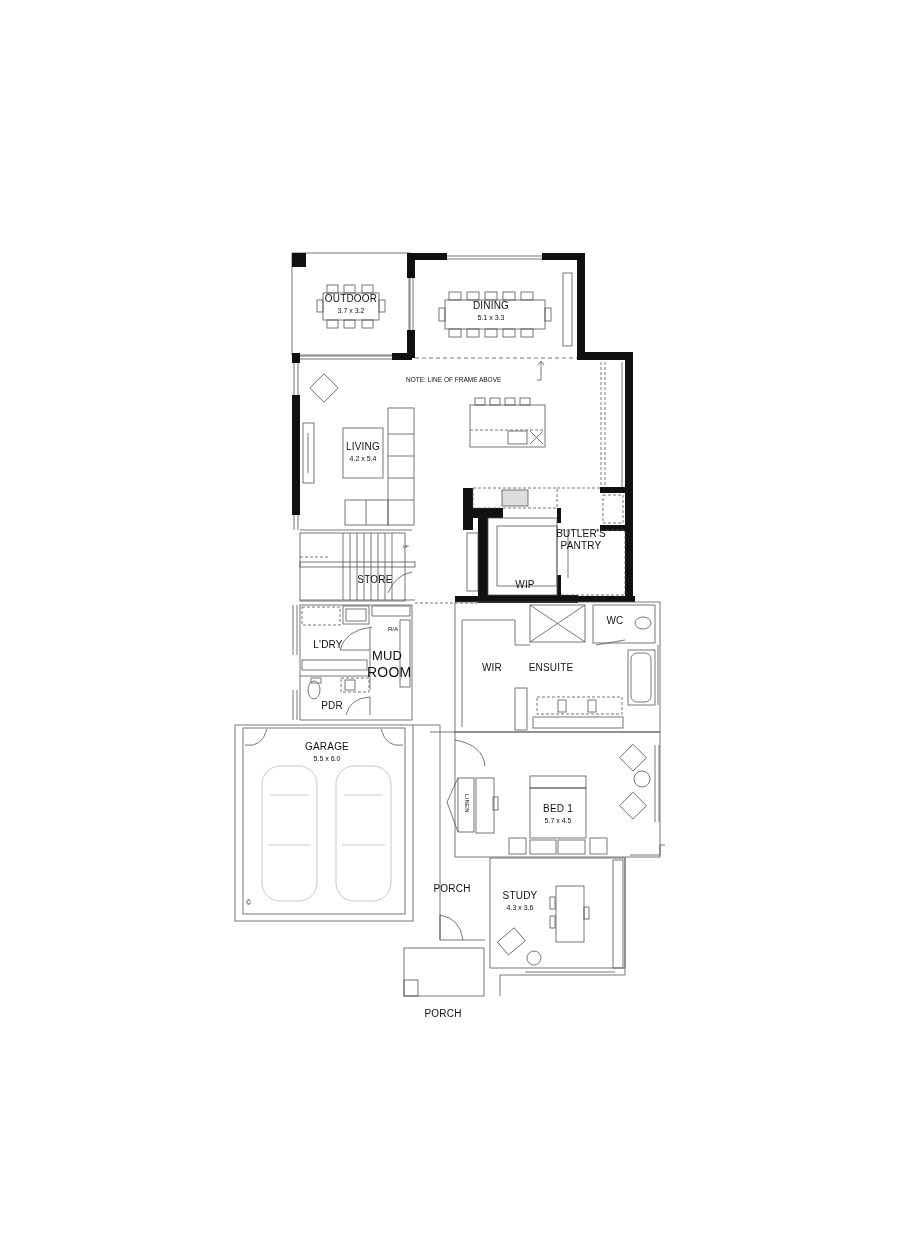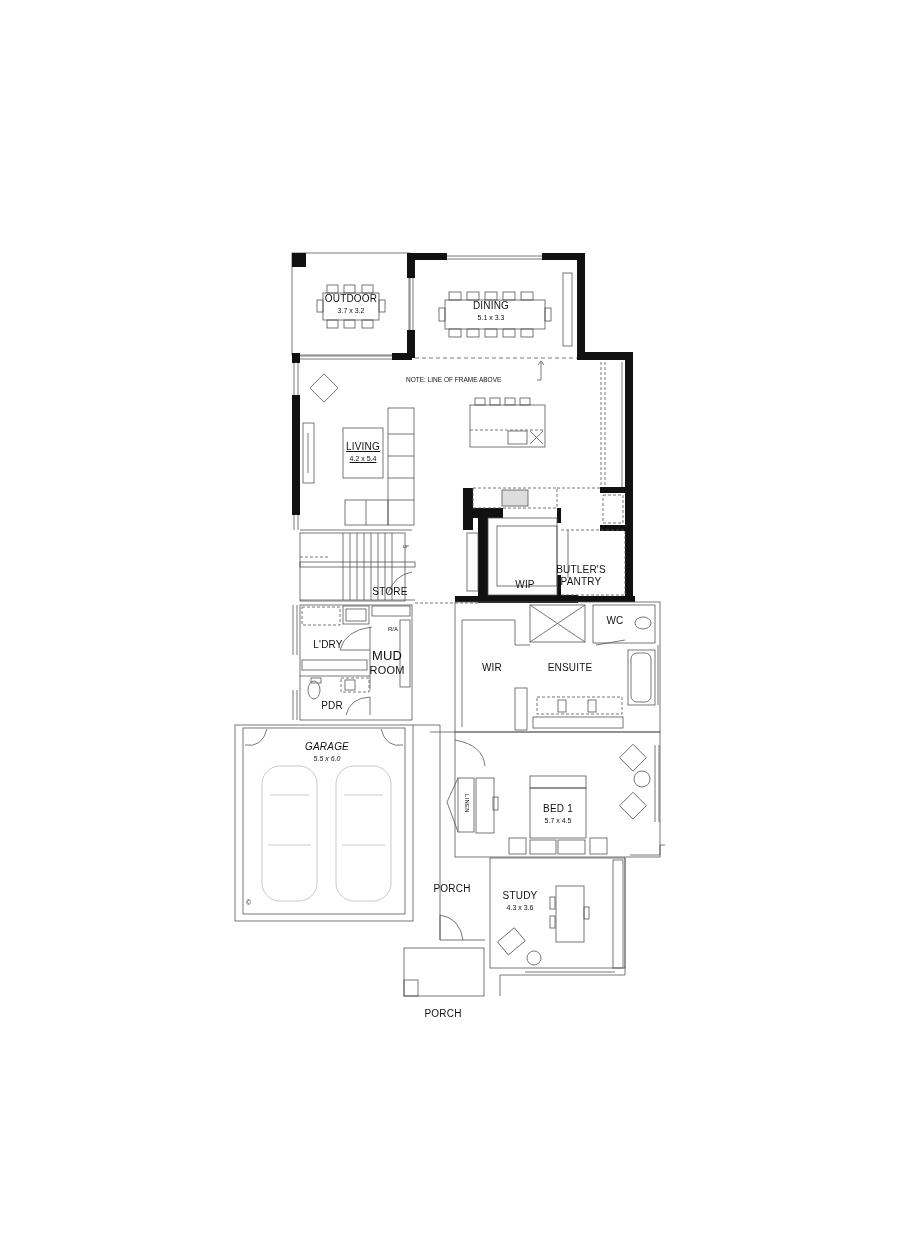--- a/index.html
+++ b/index.html
@@ -258,56 +258,56 @@
 
 <div class="lbl" style="left:320px; top:293px; width:62px;">
   <span class="name">OUTDOOR</span>
   <span class="dim">3.7 x 3.2</span>
 </div>
 <div class="lbl" style="left:460px; top:300px; width:62px;">
   <span class="name">DINING</span>
   <span class="dim">5.1 x 3.3</span>
 </div>
 <div class="note" style="left:406px; top:376px;">NOTE: LINE OF FRAME ABOVE</div>
-<div class="lbl" style="left:333px; top:441px; width:60px;text-decoration:underline;">
+<div class="lbl" style="left:333px; top:441px; width:60px;">
   <span class="name">LIVING</span>
   <span class="dim">4.2 x 5.4</span>
 </div>
 <div class="lbl" style="left:505px; top:579px; width:40px;">
   <span class="name">WIP</span>
 </div>
-<div class="lbl" style="left:556px; top:564px; width:50px;">
+<div class="lbl" style="left:556px; top:528px; width:50px;">
   <span class="name">BUTLER'S</span>
   <span class="name">PANTRY</span>
 </div>
-<div class="lbl" style="left:355px; top:586px; width:40px;margin-left:15px;">
+<div class="lbl" style="left:355px; top:574px; width:40px;">
   <span class="name">STORE</span>
 </div>
 <div class="tiny" style="left:403px; top:544px; font-size:4px;">UP</div>
 <div class="lbl" style="left:308px; top:639px; width:40px;">
   <span class="name">L'DRY</span>
 </div>
 <div class="tiny" style="left:388px; top:626px;">R/A</div>
 <div class="lbl" style="left:367px; top:649px; width:40px;">
   <span class="name" style="font-size:13px;">MUD</span>
-  <span class="name" style="font-size:11px;">ROOM</span>
+  <span class="name" style="font-size:14px;">ROOM</span>
 </div>
 <div class="lbl" style="left:312px; top:700px; width:40px;">
   <span class="name">PDR</span>
 </div>
 <div class="lbl" style="left:600px; top:615px; width:30px;">
   <span class="name">WC</span>
 </div>
 <div class="lbl" style="left:474px; top:662px; width:36px;">
   <span class="name">WIR</span>
 </div>
-<div class="lbl" style="left:540px; top:662px; width:60px;">
+<div class="lbl" style="left:521px; top:662px; width:60px;">
   <span class="name">ENSUITE</span>
 </div>
-<div class="lbl" style="left:297px; top:741px; width:60px;font-style:italic;">
+<div class="lbl" style="left:297px; top:741px; width:60px;">
   <span class="name">GARAGE</span>
   <span class="dim">5.5 x 6.0</span>
 </div>
 <div class="tiny" style="left:246px; top:899px; font-size:7px;">©</div>
 <div class="lbl" style="left:447px; top:800px; width:40px; transform:rotate(90deg);">
   <span class="name" style="font-size:6px;">LINEN</span>
 </div>
 <div class="lbl" style="left:528px; top:803px; width:60px;">
   <span class="name">BED 1</span>
   <span class="dim">5.7 x 4.5</span>

